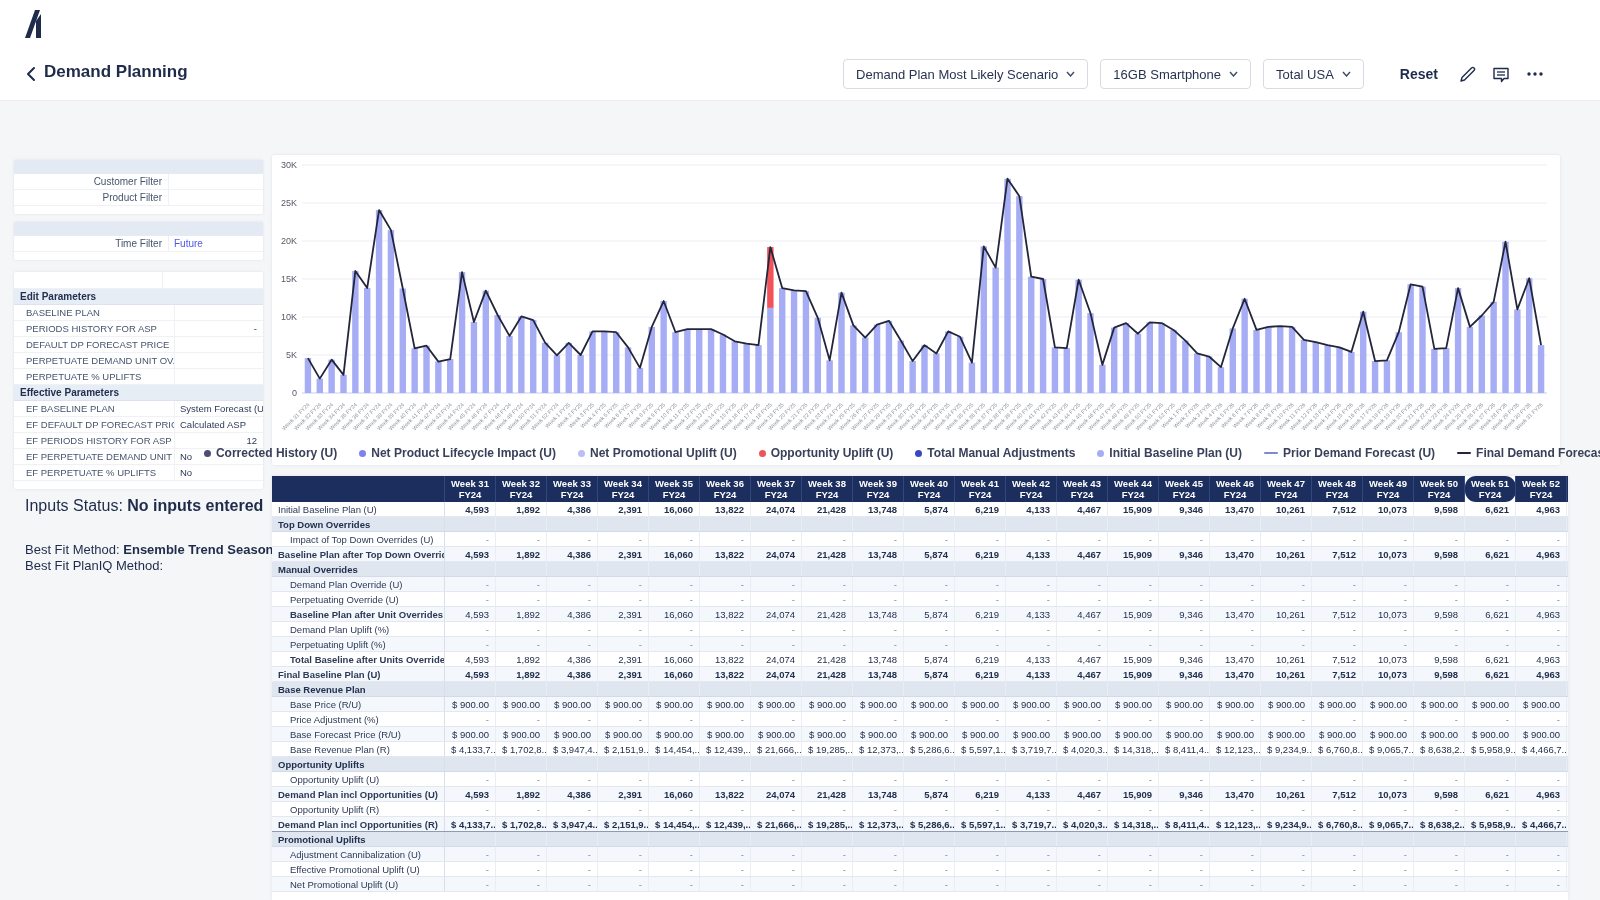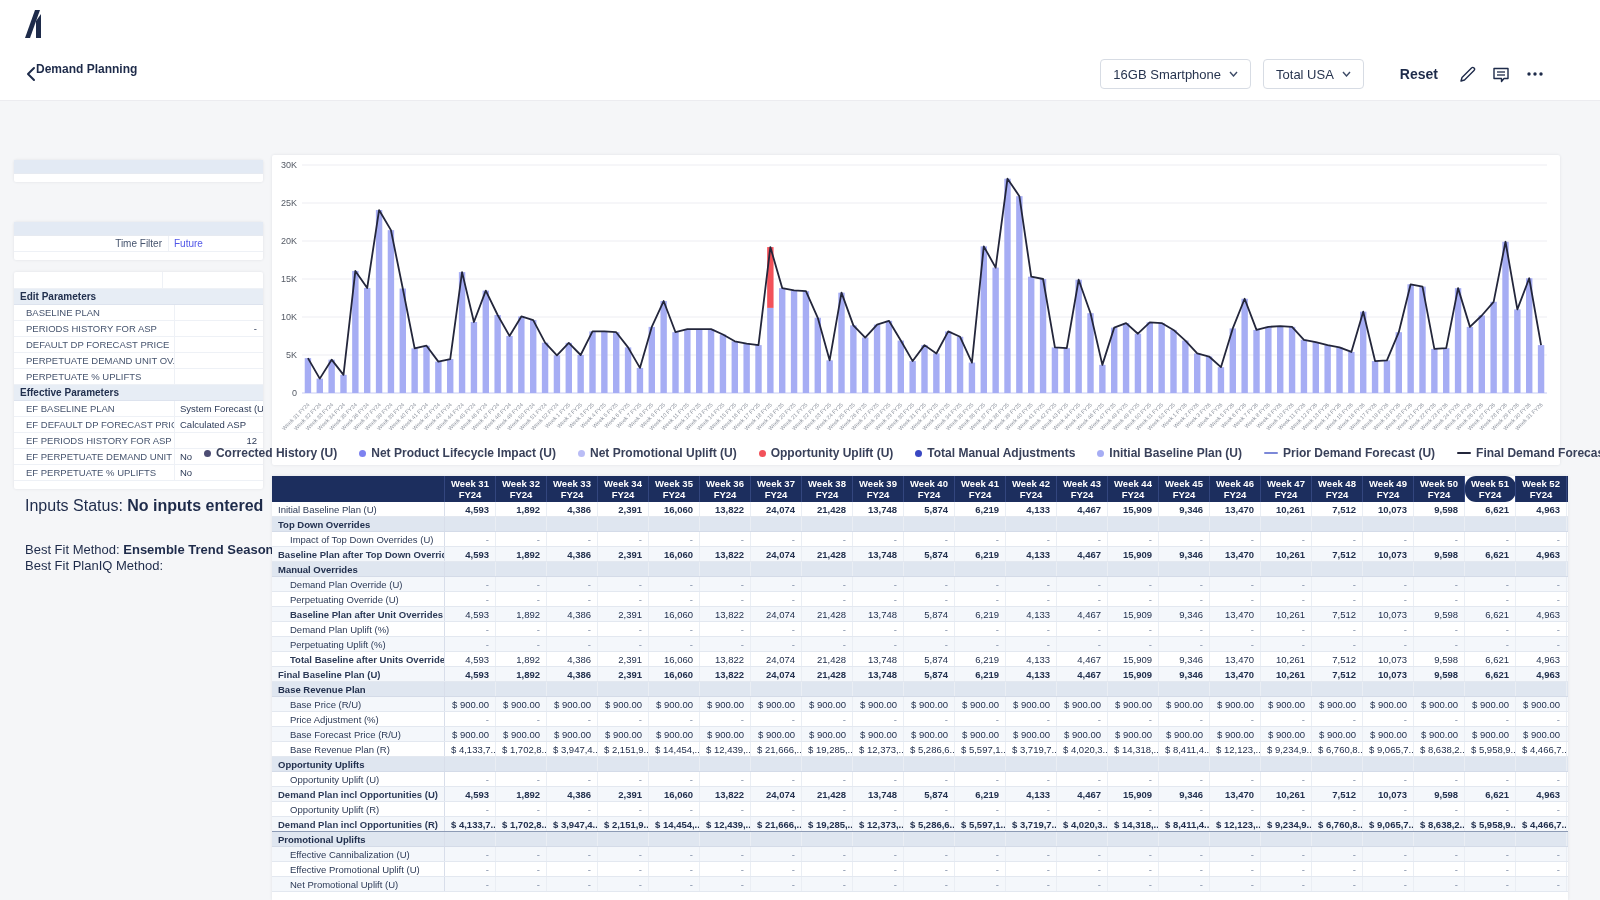--- a/index.html
+++ b/index.html
@@ -3,21 +3,21 @@
 <meta charset="utf-8">
 <style>
   html,body{margin:0;padding:0;width:1600px;height:900px;overflow:hidden;
     font-family:"Liberation Sans",sans-serif;background:#f5f6f8;}
   
   #topbar{position:absolute;left:0;top:0;width:1600px;height:48px;background:#ffffff;}
   #logo{position:absolute;left:24px;top:10px;width:22px;height:28px;}
   #appheader{position:absolute;left:0;top:48px;width:1600px;height:52px;background:#ffffff;
     border-bottom:1px solid #ececf0;}
   #back{position:absolute;left:22px;top:16px;width:20px;height:20px;cursor:pointer;}
-  #pagetitle{position:absolute;left:36px;top:14px;font-size:12px;font-weight:700;color:#1e2b4a;}
+  #pagetitle{position:absolute;left:44px;top:14px;font-size:17px;font-weight:700;color:#1e2b4a;}
   #hdr-controls{position:absolute;right:54px;top:10px;height:32px;display:flex;align-items:center;gap:12px;}
   .dd{display:inline-flex;align-items:center;gap:8px;height:30px;padding:0 12px;background:#fff;
     border:1px solid #d7dce4;border-radius:4px;font-size:13px;color:#27344f;cursor:pointer;
     font-family:"Liberation Sans",sans-serif;}
   .dd svg{flex:0 0 auto;}
   #reset-btn{background:none;border:none;font-size:14px;font-weight:700;color:#1e2b4a;cursor:pointer;
     margin-left:18px;font-family:"Liberation Sans",sans-serif;}
   .hicon{width:22px;height:22px;display:flex;align-items:center;justify-content:center;cursor:pointer;}
   
   .card{position:absolute;left:14px;width:249px;background:#ffffff;border-radius:2px;
@@ -75,20 +75,26 @@
   </svg>
 </div>
 
 <div id="appheader">
   <svg id="back" viewBox="0 0 20 20">
     <polyline points="12,4 6,10 12,16" fill="none" stroke="#1e2b4a" stroke-width="2" stroke-linecap="round" stroke-linejoin="round"></polyline>
   </svg>
   <div id="pagetitle">Demand Planning</div>
   <div id="hdr-controls">
     <button class="dd">
+      <span>Demand Plan Most Likely Scenario</span>
+      <svg width="9" height="6" viewBox="0 0 9 6">
+        <polyline points="1,1 4.5,5 8,1" fill="none" stroke="#3c4a66" stroke-width="1.4"></polyline>
+        </svg>
+    </button>
+    <button class="dd">
       <span>16GB Smartphone</span>
       <svg width="9" height="6" viewBox="0 0 9 6">
         <polyline points="1,1 4.5,5 8,1" fill="none" stroke="#3c4a66" stroke-width="1.4"></polyline>
         </svg>
     </button>
     <button class="dd">
       <span>Total USA</span>
       <svg width="9" height="6" viewBox="0 0 9 6">
         <polyline points="1,1 4.5,5 8,1" fill="none" stroke="#3c4a66" stroke-width="1.4"></polyline>
         </svg>
@@ -111,20 +117,30 @@
         <circle cx="3" cy="3" r="1.7" fill="#1e2b4a"></circle>
         <circle cx="9" cy="3" r="1.7" fill="#1e2b4a"></circle>
         <circle cx="15" cy="3" r="1.7" fill="#1e2b4a"></circle>
       </svg>
     </div>
   </div>
 </div>
 
 <div class="card" id="card-filters" style="top:160px;">
   <div class="strip"></div>
+  <div id="filters-rows">
+      <div class="frow">
+        <div class="fl">Customer Filter</div>
+        <div class="fv"></div>
+      </div>
+      <div class="frow">
+        <div class="fl">Product Filter</div>
+        <div class="fv"></div>
+      </div>
+    </div>
   <div class="pad"></div>
 </div>
 
 <div class="card" id="card-time" style="top:222px;">
   <div class="strip"></div>
   <div id="time-rows">
       <div class="frow">
         <div class="fl">Time Filter</div>
         <div class="fv link">Future</div>
       </div>
@@ -1089,21 +1105,21 @@
           <td></td>
           <td></td>
           <td></td>
           <td></td>
           <td></td>
           <td></td>
           <td></td>
           <td></td>
         </tr>
         <tr class="alt">
-          <td class="lab ind">Effective Cannibalization (U)</td>
+          <td class="lab ind">Adjustment Cannibalization (U)</td>
           <td class="dash">-</td>
           <td class="dash">-</td>
           <td class="dash">-</td>
           <td class="dash">-</td>
           <td class="dash">-</td>
           <td class="dash">-</td>
           <td class="dash">-</td>
           <td class="dash">-</td>
           <td class="dash">-</td>
           <td class="dash">-</td>

